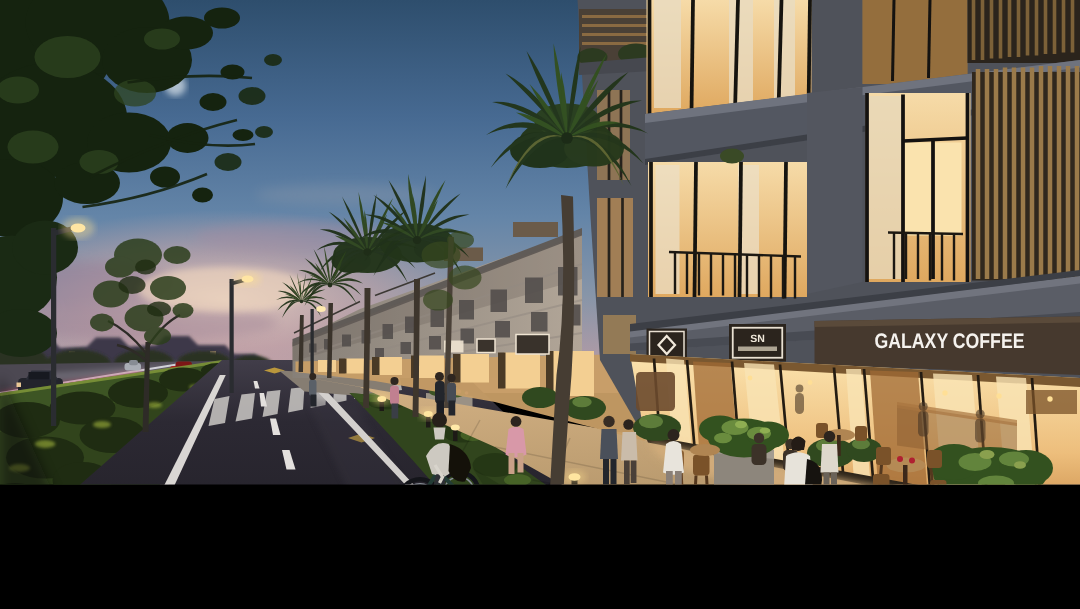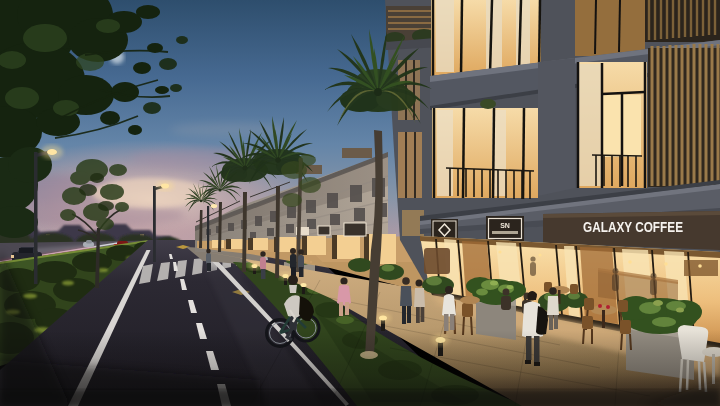--- a/index.html
+++ b/index.html
@@ -1,16 +1,16 @@
 <!DOCTYPE html>
 <html><head>
 <meta charset="utf-8">
 <style>
 html,body{margin:0;padding:0;background:#000;}
-#scene{width:720px;height:406px;overflow:hidden;position:relative;font-family:"Liberation Sans",sans-serif;text-align:center;}
+#scene{width:720px;height:323px;overflow:hidden;position:relative;font-family:"Liberation Sans",sans-serif;text-align:center;}
 svg{display:block;}
 </style>
 </head>
 <body>
 <div id="scene">
 <svg width="720" height="406" viewBox="0 0 720 406">
 <defs>
 <linearGradient id="skyg" x1="0" y1="0" x2="0" y2="1">
  <stop offset="0" stop-color="#2e4e6d"></stop>
  <stop offset="0.3" stop-color="#476a92"></stop>

